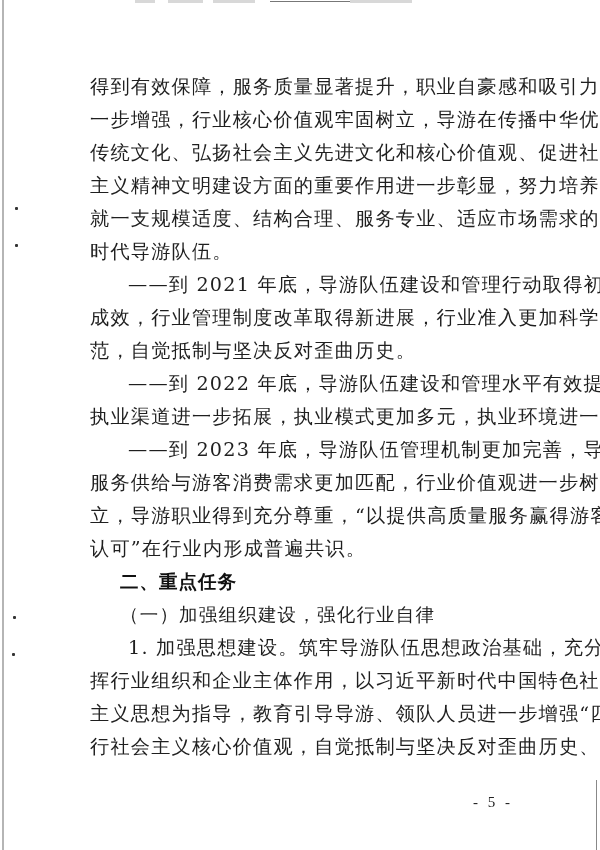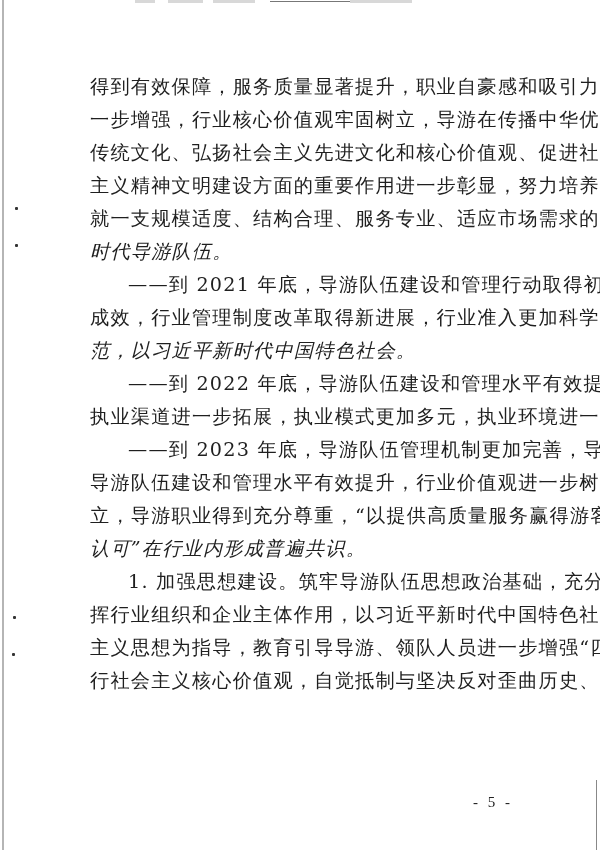--- a/index.html
+++ b/index.html
@@ -71,21 +71,20 @@
       line-height: 26px;
       font-size: 19.2px;
       letter-spacing: 1.2px;
       white-space: nowrap;
       text-align: justify;
       text-align-last: justify;
       color: #1f1f1f;
     }
     .line.short {
       text-align-last: left;
-      font-style: italic;
     }
     .line.indent {
       padding-left: 38px;
     }
     .heading {
       height: 33px;
       line-height: 26px;
       padding-left: 30px;
       font-family: "DejaVu Sans", "Liberation Sans", sans-serif;
       font-weight: bold;
@@ -137,36 +136,38 @@
     <div class="line">一步增强，行业核心价值观牢固树立，导游在传播中华优秀</div>
     <div class="line">传统文化、弘扬社会主义先进文化和核心价值观、促进社会</div>
     <div class="line">主义精神文明建设方面的重要作用进一步彰显，努力培养造</div>
     <div class="line">就一支规模适度、结构合理、服务专业、适应市场需求的新</div>
     <div class="line short">时代导游队伍。</div>
   </div>
 
   <div>
     <div class="line indent">——到 2021 年底，导游队伍建设和管理行动取得初步</div>
     <div class="line">成效，行业管理制度改革取得新进展，行业准入更加科学规</div>
-    <div class="line short">范，以习近平新时代中国特色社会。</div>
+    <div class="line short">范，自觉抵制与坚决反对歪曲历史。</div>
   </div>
 
   <div>
     <div class="line indent">——到 2022 年底，导游队伍建设和管理水平有效提升，</div>
     <div class="line">执业渠道进一步拓展，执业模式更加多元，执业环境进一步</div>
   </div>
 
   <div>
     <div class="line indent">——到 2023 年底，导游队伍管理机制更加完善，导游</div>
-    <div class="line">导游队伍建设和管理水平有效提升，行业价值观进一步树</div>
+    <div class="line">服务供给与游客消费需求更加匹配，行业价值观进一步树</div>
     <div class="line">立，导游职业得到充分尊重，“以提供高质量服务赢得游客</div>
     <div class="line short">认可”在行业内形成普遍共识。</div>
   </div>
 
+  <div class="heading">二、重点任务</div>
 
+  <div class="subheading">（一）加强组织建设，强化行业自律</div>
 
   <div>
     <div class="line indent">1. 加强思想建设。筑牢导游队伍思想政治基础，充分发</div>
     <div class="line">挥行业组织和企业主体作用，以习近平新时代中国特色社会</div>
     <div class="line">主义思想为指导，教育引导导游、领队人员进一步增强“四</div>
     <div class="line">行社会主义核心价值观，自觉抵制与坚决反对歪曲历史、攻</div>
   </div>
 
 </div>
 

